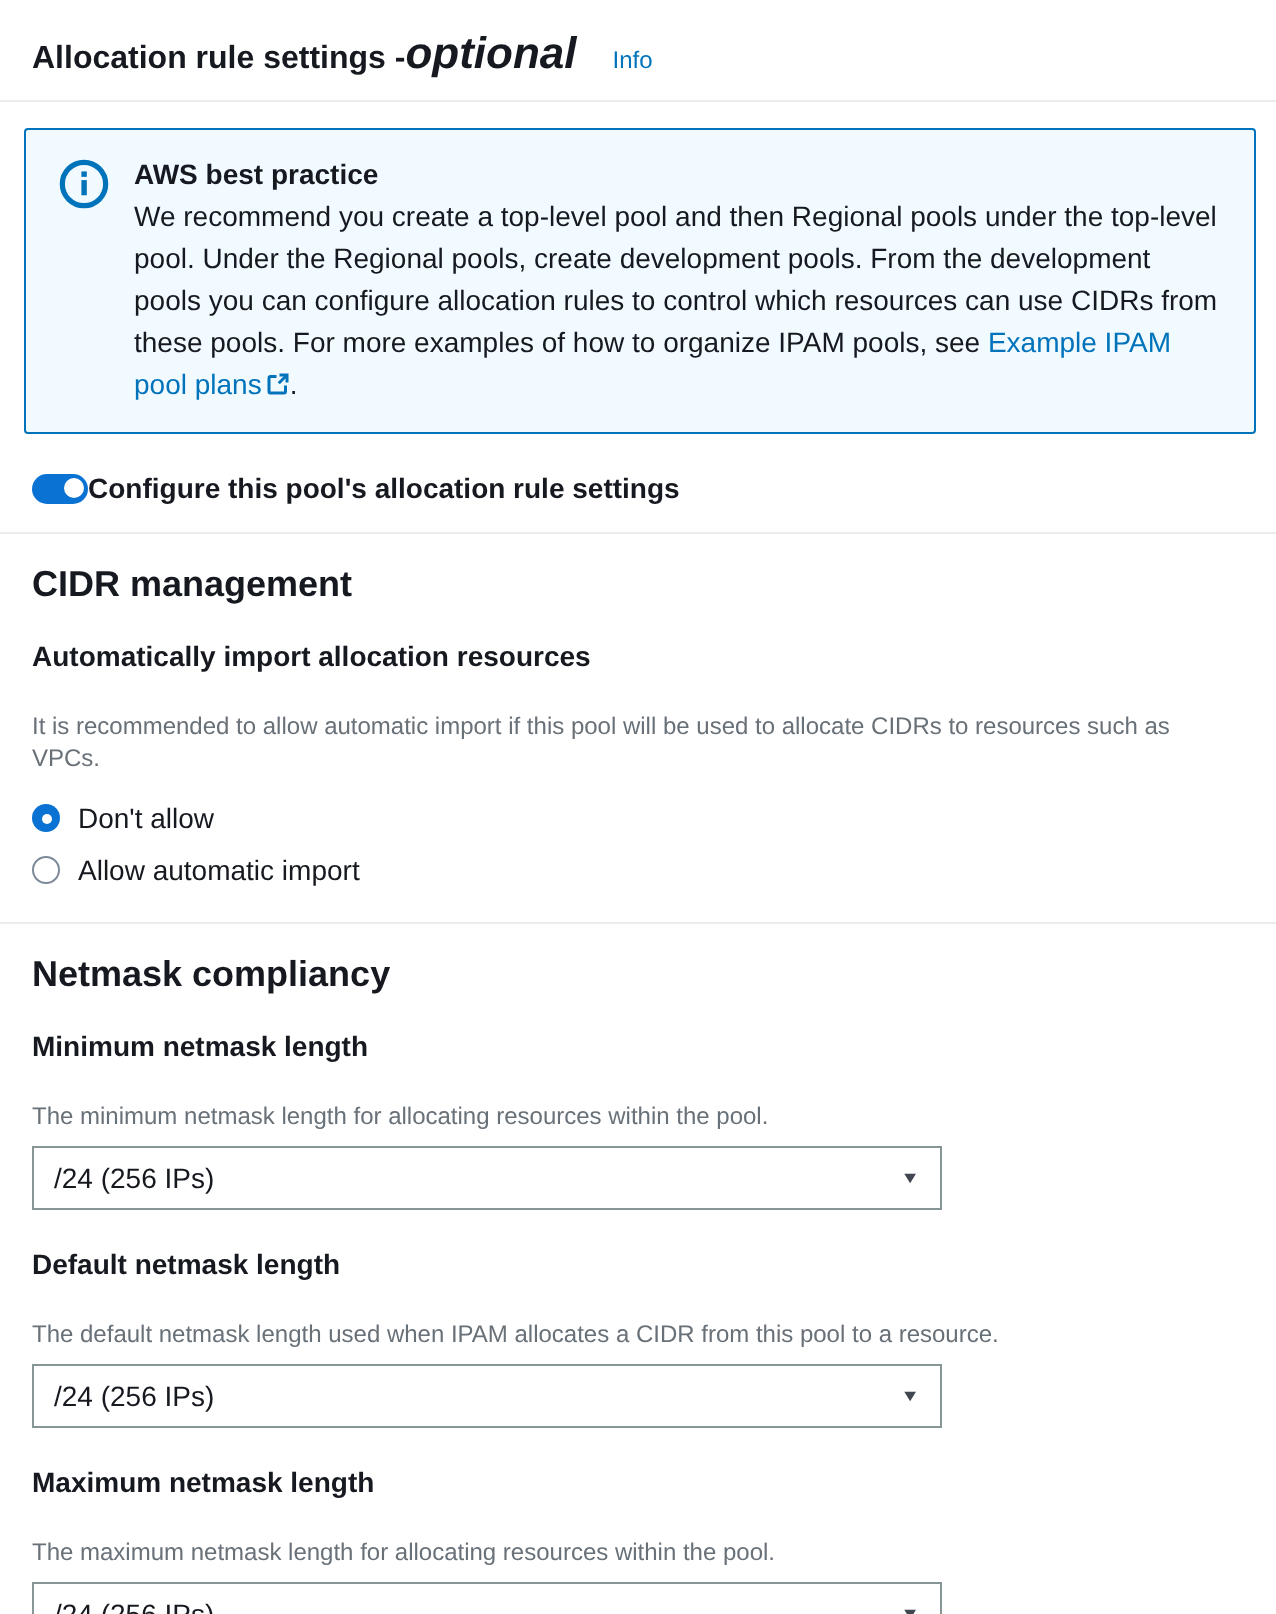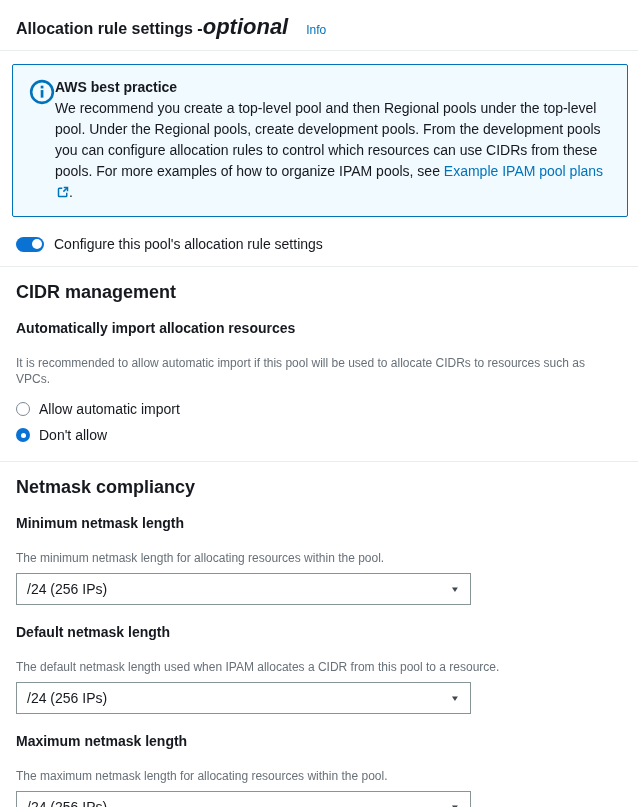--- a/index.html
+++ b/index.html
@@ -20,30 +20,30 @@
   .hdr-info { font-size: 12px; font-weight: 400; color: #0073bb; margin-left: 18px; text-decoration: none; cursor: pointer; }
   .divider { border: none; border-top: 1px solid #eaeded; height: 0; }
 
   
   .flash {
     margin: 13px 10px 16px 12px;
     border: 1px solid #0073bb;
     border-radius: 2px;
     background: #f1faff;
     padding: 12px 16px;
-    display: flex; gap: 0; justify-content: center;
+    display: flex; gap: 12px; justify-content: center;
   }
   .flash-icon { flex: 0 0 26px; padding-top: 2px; }
   .flash-title { font-weight: 700; line-height: 21px; }
   .flash-body { line-height: 21px; }
   .flash a { color: #0073bb; text-decoration: none; cursor: pointer; }
   .ext-icon { display: inline-block; vertical-align: -1px; margin-left: 2px; }
 
   
-  .toggle-row { display: flex; align-items: center; gap: 10px; padding: 3px 31px 14px 16px; }
+  .toggle-row { display: flex; align-items: center; padding: 3px 31px 14px 16px; font-weight: bold; }
   .toggle {
     width: 28px; height: 15px; border-radius: 8px;
     background: #0972d3; position: relative; cursor: pointer; flex: 0 0 auto;
   }
   .toggle::after {
     content: ""; position: absolute; top: 2.5px; right: 2.5px;
     width: 10px; height: 10px; border-radius: 50%; background: #ffffff;
   }
 
   
@@ -100,26 +100,26 @@
   <span>Configure this pool's allocation rule settings</span>
 </div>
 <hr class="divider">
 
 <div class="sect-head">CIDR management</div>
 <div class="pad">
   <div class="fld-label">Automatically import allocation resources</div>
   <div class="fld-desc">It is recommended to allow automatic import if this pool will be used to allocate CIDRs to resources such as VPCs.</div>
   <div class="radio-group">
     <div class="radio-row">
+      <span class="radio checked"></span>
+      <span>Don't allow</span>
+    </div>
+    <div class="radio-row">
       <span class="radio"></span>
       <span>Allow automatic import</span>
-    </div>
-    <div class="radio-row">
-      <span class="radio checked"></span>
-      <span>Don't allow</span>
     </div>
   </div>
 </div>
 <hr class="divider">
 
 <div class="sect-head">Netmask compliancy</div>
 <div class="pad">
   <div class="fld-label">Minimum netmask length</div>
   <div class="fld-desc">The minimum netmask length for allocating resources within the pool.</div>
   <div class="select">

